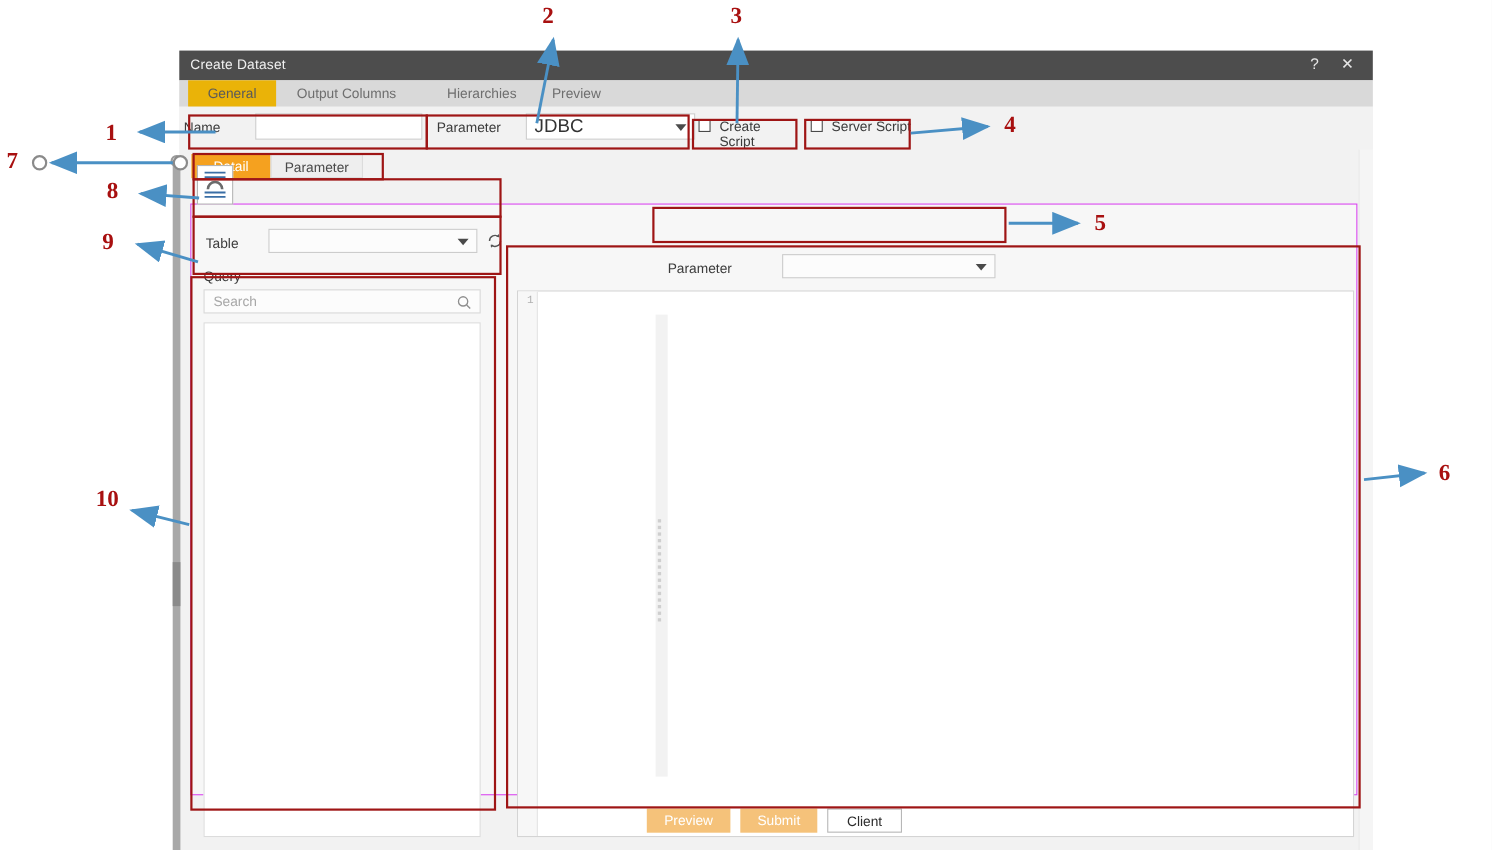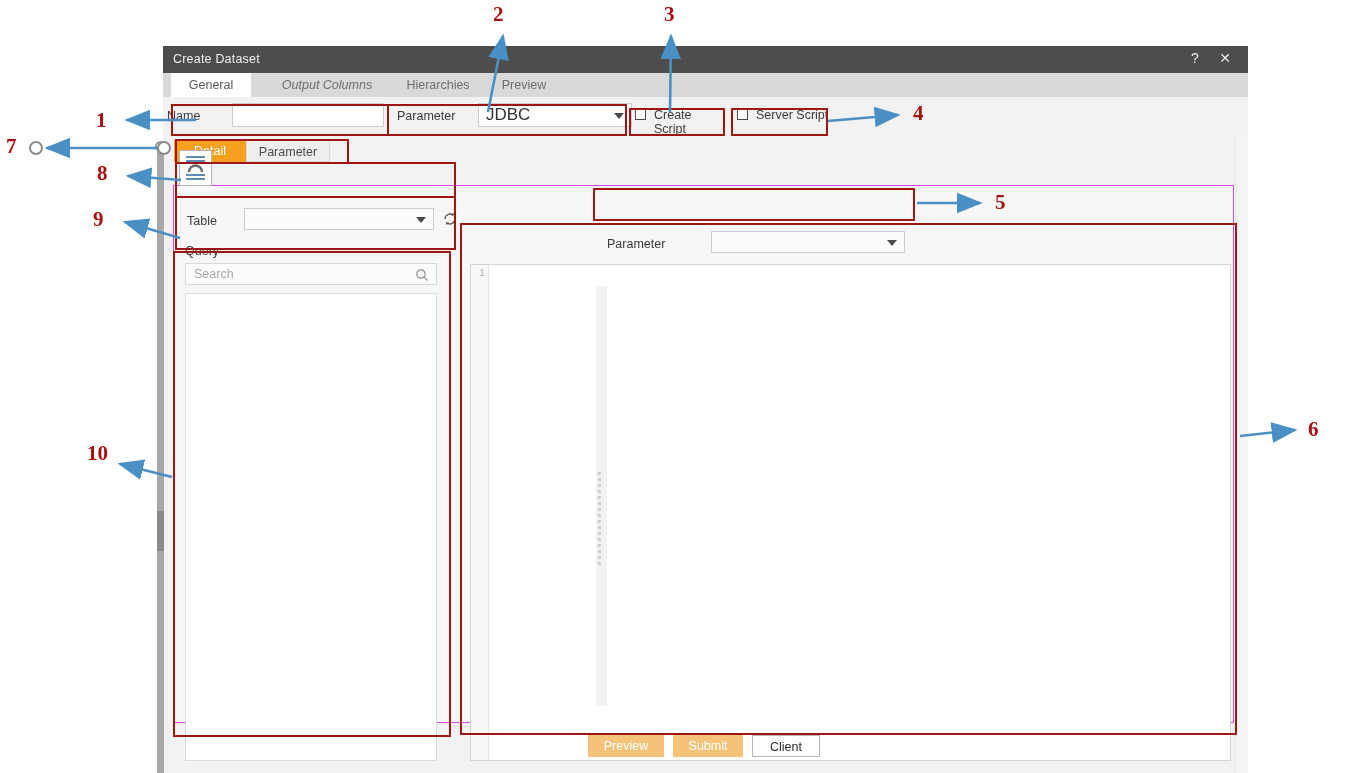--- a/index.html
+++ b/index.html
@@ -34,21 +34,21 @@
 
   
   #tabstrip{
     position:absolute;left:0;top:27px;width:100%;height:24px;
     background:#d9d9d9;
   }
   #tabstrip .tab{
     position:absolute;top:0;height:24px;line-height:24px;
     font-size:12.5px;color:#6e6e6e;text-align:center;box-sizing:border-box;
   }
-  #tabstrip .tab.active{background:#ffffff;color:#5a5a5a;}
+  #tabstrip .tab.active{background:#eab308;color:#5a5a5a;}
 
   
   #toprow{
     position:absolute;left:0;top:51px;width:100%;height:39px;background:#f2f2f2;
   }
   .lbl{font-size:12.5px;color:#3b3b3b;position:absolute;}
   .txtfield{
     position:absolute;background:#ffffff;border:1px solid #cccccc;
     box-sizing:border-box;
   }
@@ -162,21 +162,21 @@
 <div id="dialog">
 
   <div id="titlebar">
     <span class="ttl">Create Dataset</span>
     <span class="wbtn" id="btn-help">?</span>
     <span class="wbtn" id="btn-close">✕</span>
   </div>
 
   <div id="tabstrip">
     <div class="tab active" style="left:8px;width:80px;">General</div>
-    <div class="tab" style="left:104px;width:120px;font-style:italic;">Output Columns</div>
+    <div class="tab" style="left:92px;width:120px;">Output Columns</div>
     <div class="tab" style="left:230px;width:90px;">Hierarchies</div>
     <div class="tab" style="left:326px;width:70px;">Preview</div>
   </div>
 
   <div id="toprow">
     <span class="lbl" style="left:4px;top:12px;">Name</span>
     <div class="txtfield" style="left:69px;top:6px;width:152px;height:24px;">
       <span style="position:absolute;left:6px;top:50%;transform:translateY(-50%);font-size:12.5px;color:#333;"></span>
     </div>
 

